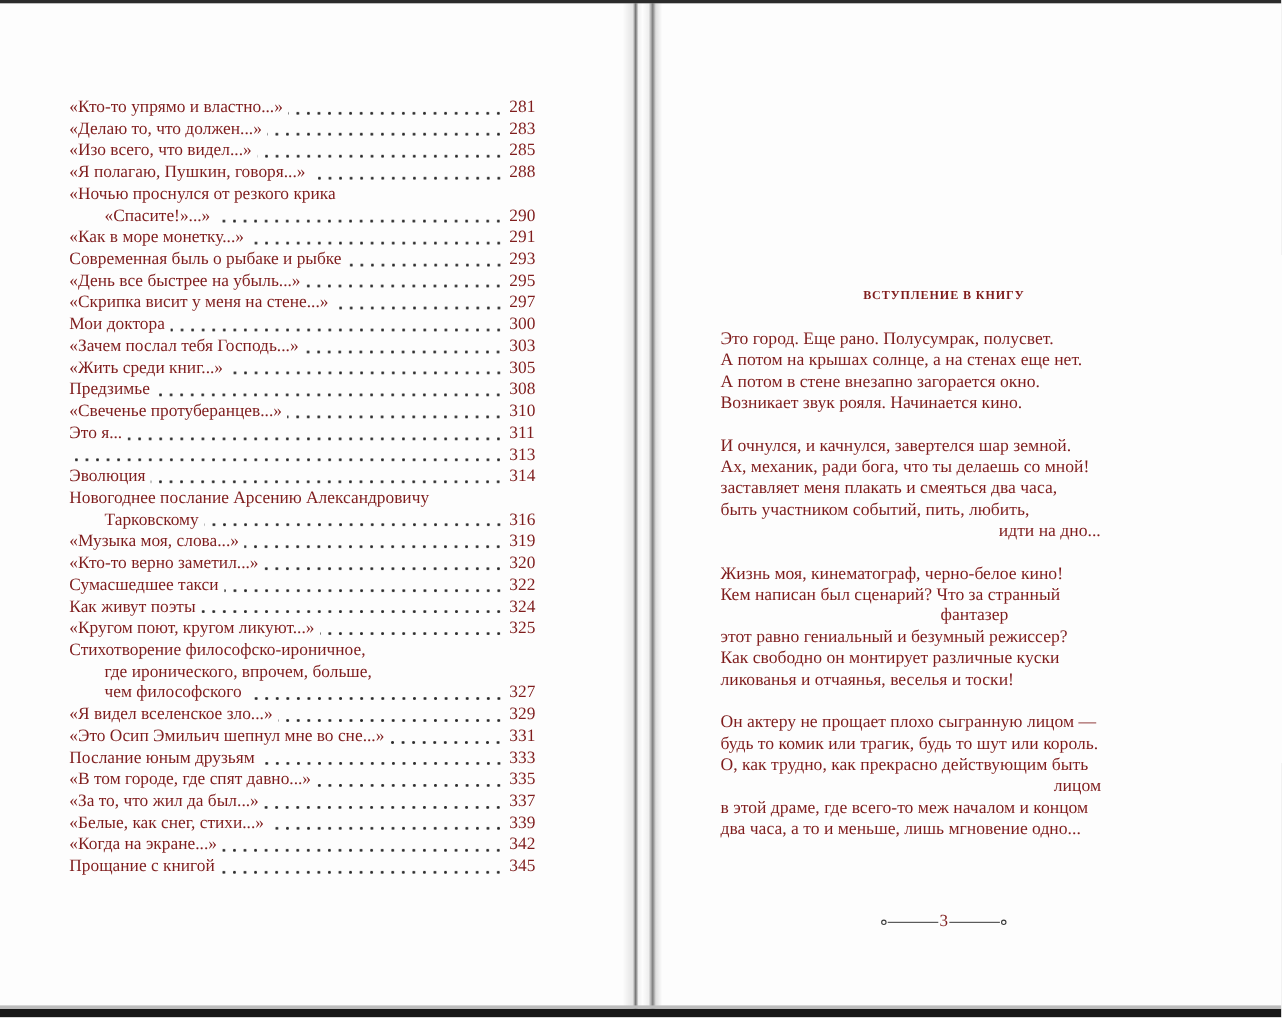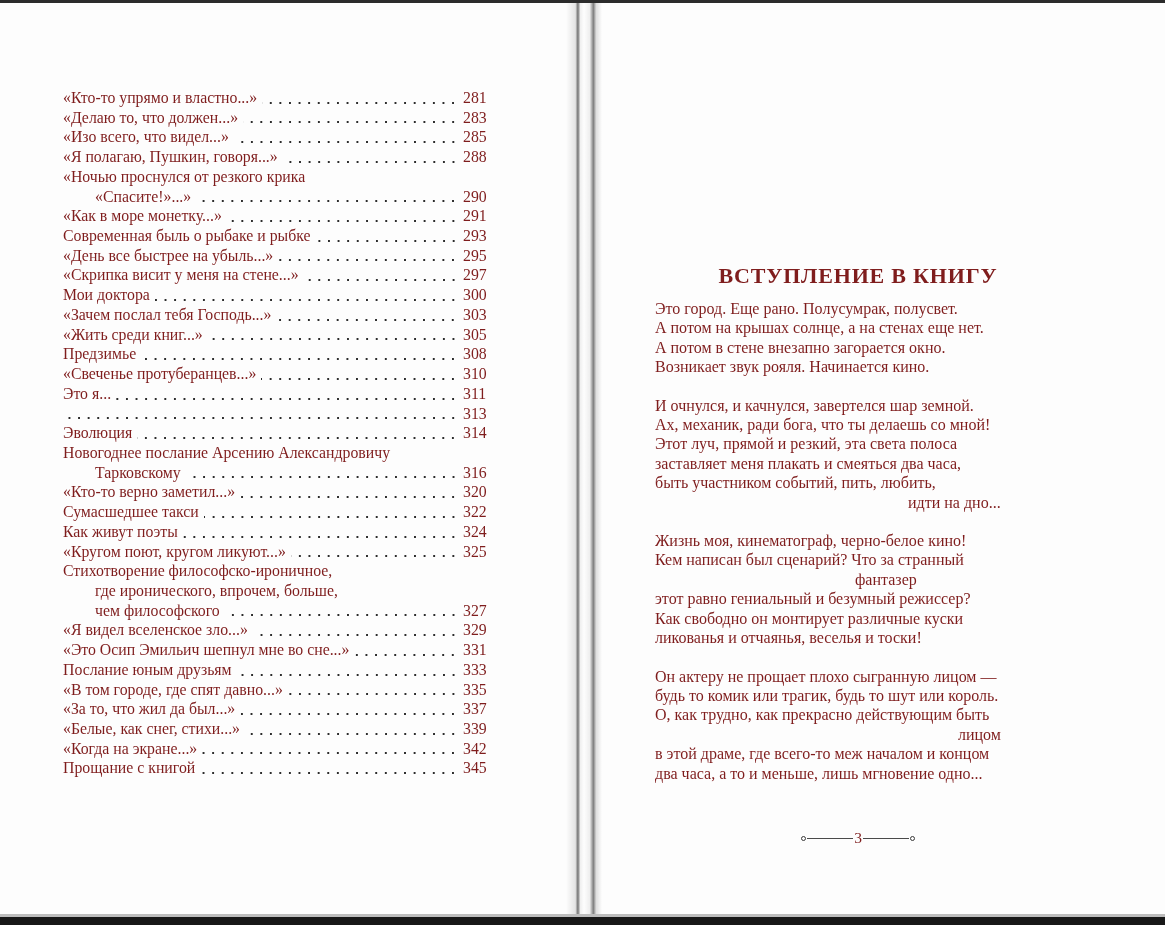--- a/index.html
+++ b/index.html
@@ -79,21 +79,21 @@
     min-width: 28px;
     text-align: left;
   }
 
   
   .poem-title {
     position: absolute;
     left: 655px; top: 263px;
     width: 406px;
     text-align: center;
-    font-size: 22px;
+    font-size: 11px;
     font-weight: bold;
     letter-spacing: 0.8px;
   }
   .poem {
     position: absolute;
     left: 655px; top: 299px;
     width: 406px;
     font-size: 16px;
     line-height: 19.4px;
   }
@@ -222,20 +222,25 @@
         </div>
         <div class="toc-row">
           <span class="toc-title">Новогоднее послание Арсению Александровичу</span>
         </div>
         <div class="toc-row indent">
           <span class="toc-title">Тарковскому</span>
           <span class="leader"></span>
           <span class="toc-page-num">316</span>
         </div>
         <div class="toc-row">
+          <span class="toc-title">«Музыка моя, слова...»</span>
+          <span class="leader"></span>
+          <span class="toc-page-num">319</span>
+        </div>
+        <div class="toc-row">
           <span class="toc-title">«Кто-то верно заметил...»</span>
           <span class="leader"></span>
           <span class="toc-page-num">320</span>
         </div>
         <div class="toc-row">
           <span class="toc-title">Сумасшедшее такси</span>
           <span class="leader"></span>
           <span class="toc-page-num">322</span>
         </div>
         <div class="toc-row">
@@ -310,21 +315,20 @@
     <div class="poem">
         <div class="stanza">
           <div class="poem-line">Это город. Еще рано. Полусумрак, полусвет.</div>
           <div class="poem-line">А потом на крышах солнце, а на стенах еще нет.</div>
           <div class="poem-line">А потом в стене внезапно загорается окно.</div>
           <div class="poem-line">Возникает звук рояля. Начинается кино.</div>
         </div>
         <div class="stanza">
           <div class="poem-line">И очнулся, и качнулся, завертелся шар земной.</div>
           <div class="poem-line">Ах, механик, ради бога, что ты делаешь со мной!</div>
-          <div class="poem-line">Этот луч, прямой и резкий, эта света полоса</div>
           <div class="poem-line">заставляет меня плакать и смеяться два часа,</div>
           <div class="poem-line">быть участником событий, пить, любить,</div>
           <div class="poem-line" style="padding-left: 253px;">идти на дно...</div>
         </div>
         <div class="stanza">
           <div class="poem-line">Жизнь моя, кинематограф, черно-белое кино!</div>
           <div class="poem-line">Кем написан был сценарий? Что за странный</div>
           <div class="poem-line" style="padding-left: 200px;">фантазер</div>
           <div class="poem-line">этот равно гениальный и безумный режиссер?</div>
           <div class="poem-line">Как свободно он монтирует различные куски</div>

